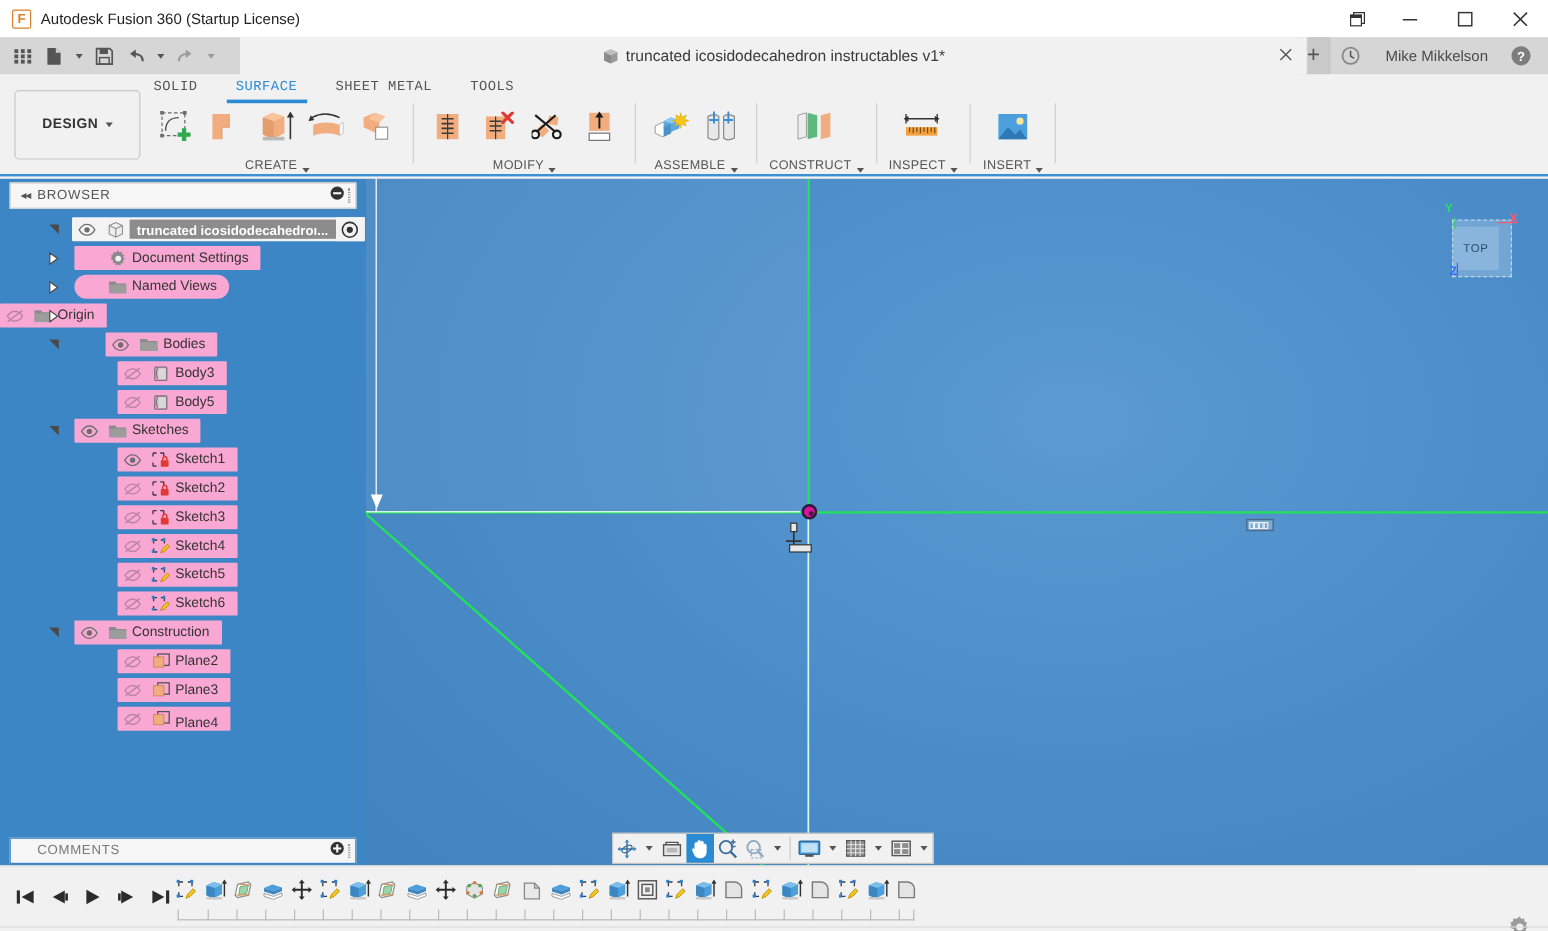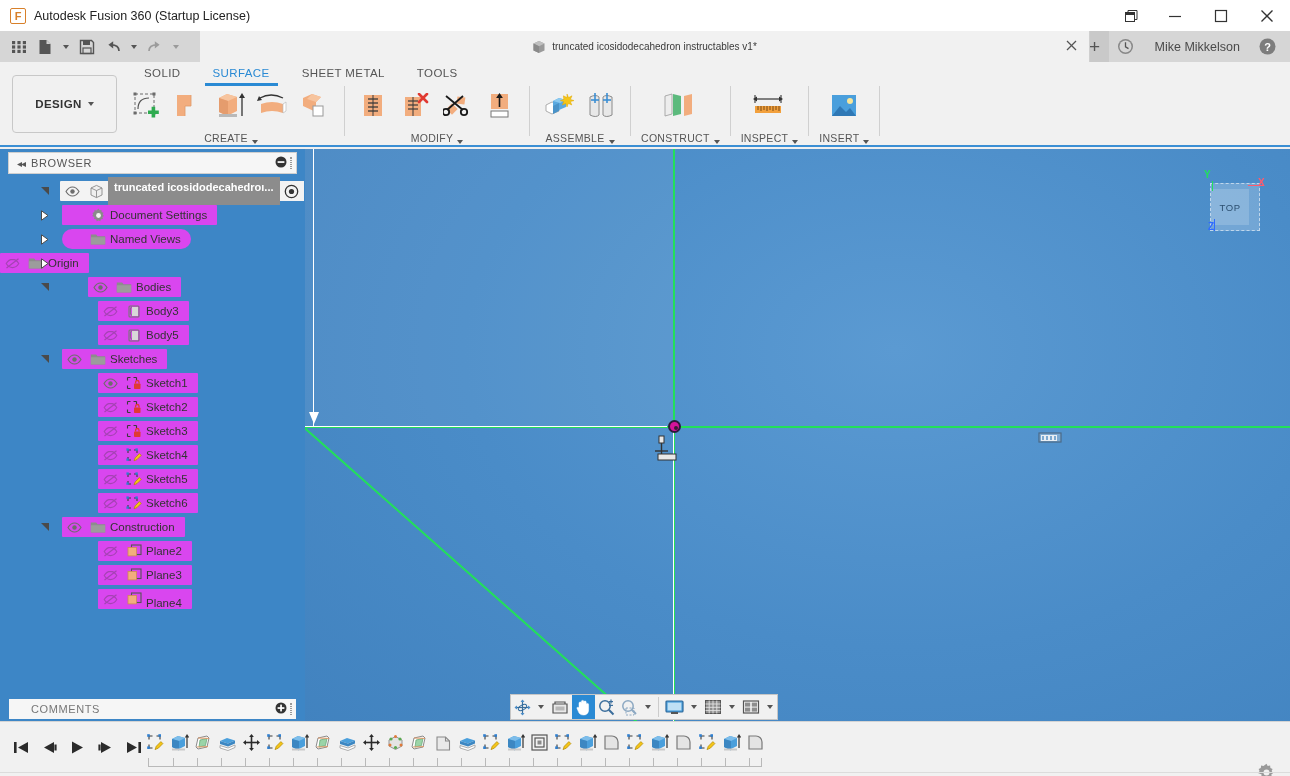--- a/index.html
+++ b/index.html
@@ -43,41 +43,41 @@
   .qat-left { display:flex; align-items:center; height:31px; padding-left:6px; }
   .qat-btn { width:26px; height:26px; display:flex; align-items:center; justify-content:center; }
   .qat-btn.wide { width:16px; }
   .caret { width:0;height:0;border-left:3.5px solid transparent;border-right:3.5px solid transparent;border-top:4px solid #555; }
   .doc-tab {
     position:absolute; left:200px; top:0px; width:890px; height:31px;
     background:#f1f1f1; display:flex; align-items:center; justify-content:center;
     border-right:1px solid #cfcfcf;
   }
   .doc-tab .tabicon { margin-right:6px; display:flex; }
-  .doc-tab .tabname { font-size:10px; color:#3a3a3a; }
+  .doc-tab .tabname { font-size:13px; color:#3a3a3a; }
   .tab-close { position:absolute; right:12px; top:8px; color:#555; font-size:14px; line-height:14px; }
   .qat-right { margin-left:auto; display:flex; align-items:center; height:31px; padding-right:8px; }
   .plus-tab { width:28px; height:31px; background:#c9c9c9; display:flex;align-items:center;justify-content:center; color:#555; font-size:19px; }
   .clock-btn { width:34px;height:31px;display:flex;align-items:center;justify-content:center; }
   .user-name { font-size:12.5px; color:#4a4a4a; padding:0 12px; }
   .help-btn { width:30px;height:31px;display:flex;align-items:center;justify-content:center; }
 
   
   .ribbon {
     position:absolute; top:62px; left:0; width:1290px; height:85px;
     background:#f1f1f1; border-bottom:2px solid #3b8fd4;
   }
   .design-box {
     position:absolute; left:12px; top:13px; width:105px; height:58px;
     background:#f1f1f1; border:1px solid #c8c8c8; border-radius:4px;
     display:flex; align-items:center; justify-content:center; gap:6px;
   }
   .design-box .lbl { font-size:11.5px; font-weight:bold; color:#333; letter-spacing:.4px; }
 
-  .ribbon-tabs { position:absolute; left:128px; top:0px; display:flex; height:22px; }
+  .ribbon-tabs { position:absolute; left:112px; top:0px; display:flex; height:22px;font-family:Liberation Mono, monospace; }
   .rtab {
     font-size:11.5px; color:#555; letter-spacing:.4px; padding:0 16px;
     height:22px; line-height:22px; position:relative; white-space:nowrap;
   }
   .rtab.active { color:#2a8ad4; }
   .rtab.active::after {
     content:""; position:absolute; left:8px; right:8px; bottom:-2px; height:3px; background:#2a8ad4;
   }
 
   .rgroups { position:absolute; left:122px; top:22px; height:63px; display:flex; align-items:flex-start; }
@@ -99,26 +99,26 @@
   }
   .bp-header .dblarrow { font-size:10px; color:#555; padding:0 6px 0 8px; letter-spacing:-1px; }
   .bp-header .bp-title { font-size:11px; color:#555; letter-spacing:.6px; }
   .bp-header .bp-right { margin-left:auto; display:flex; align-items:center; padding-right:4px; gap:3px; }
   .grip { width:2px;height:12px;border-left:1px dotted #999;border-right:1px dotted #999; }
 
   .tree { position:absolute; left:0; top:30px; width:305px; }
   .trow { height:24px; display:flex; align-items:center; position:relative; }
   .twist { width:14px; height:24px; display:flex;align-items:center;justify-content:center; }
   .tchip {
-    height:20px; background:#d946ef; display:flex; align-items:center;
+    height:20px; background:#f9a8d4; display:flex; align-items:center;
     padding-right:10px; border-radius:1px;
   }
   .tchip.root { background:#f3f3f3; padding-right:0; }
   .tlabel { font-size:11.5px; color:#333; white-space:nowrap; }
-  .tlabel.rootname { background:#8c8c8c; color:#fff; padding:0 6px; height:28px; line-height:20px; font-weight:bold; font-size:11px; }
+  .tlabel.rootname { background:#8c8c8c; color:#fff; padding:0 6px; height:16px; line-height:20px; font-weight:bold; font-size:11px; }
   .eye { width:24px;height:20px;display:flex;align-items:center;justify-content:center; }
   .ticon { width:24px;height:20px;display:flex;align-items:center;justify-content:center; }
 
   
   .comments-bar {
     position:absolute; left:8px; top:698px; width:289px; height:22px;
     background:#f6f6f6; border:1px solid #3d86c6;
     display:flex; align-items:center;
   }
   .comments-bar .c-title { font-size:11px; color:#777; letter-spacing:.6px; padding-left:22px; }

